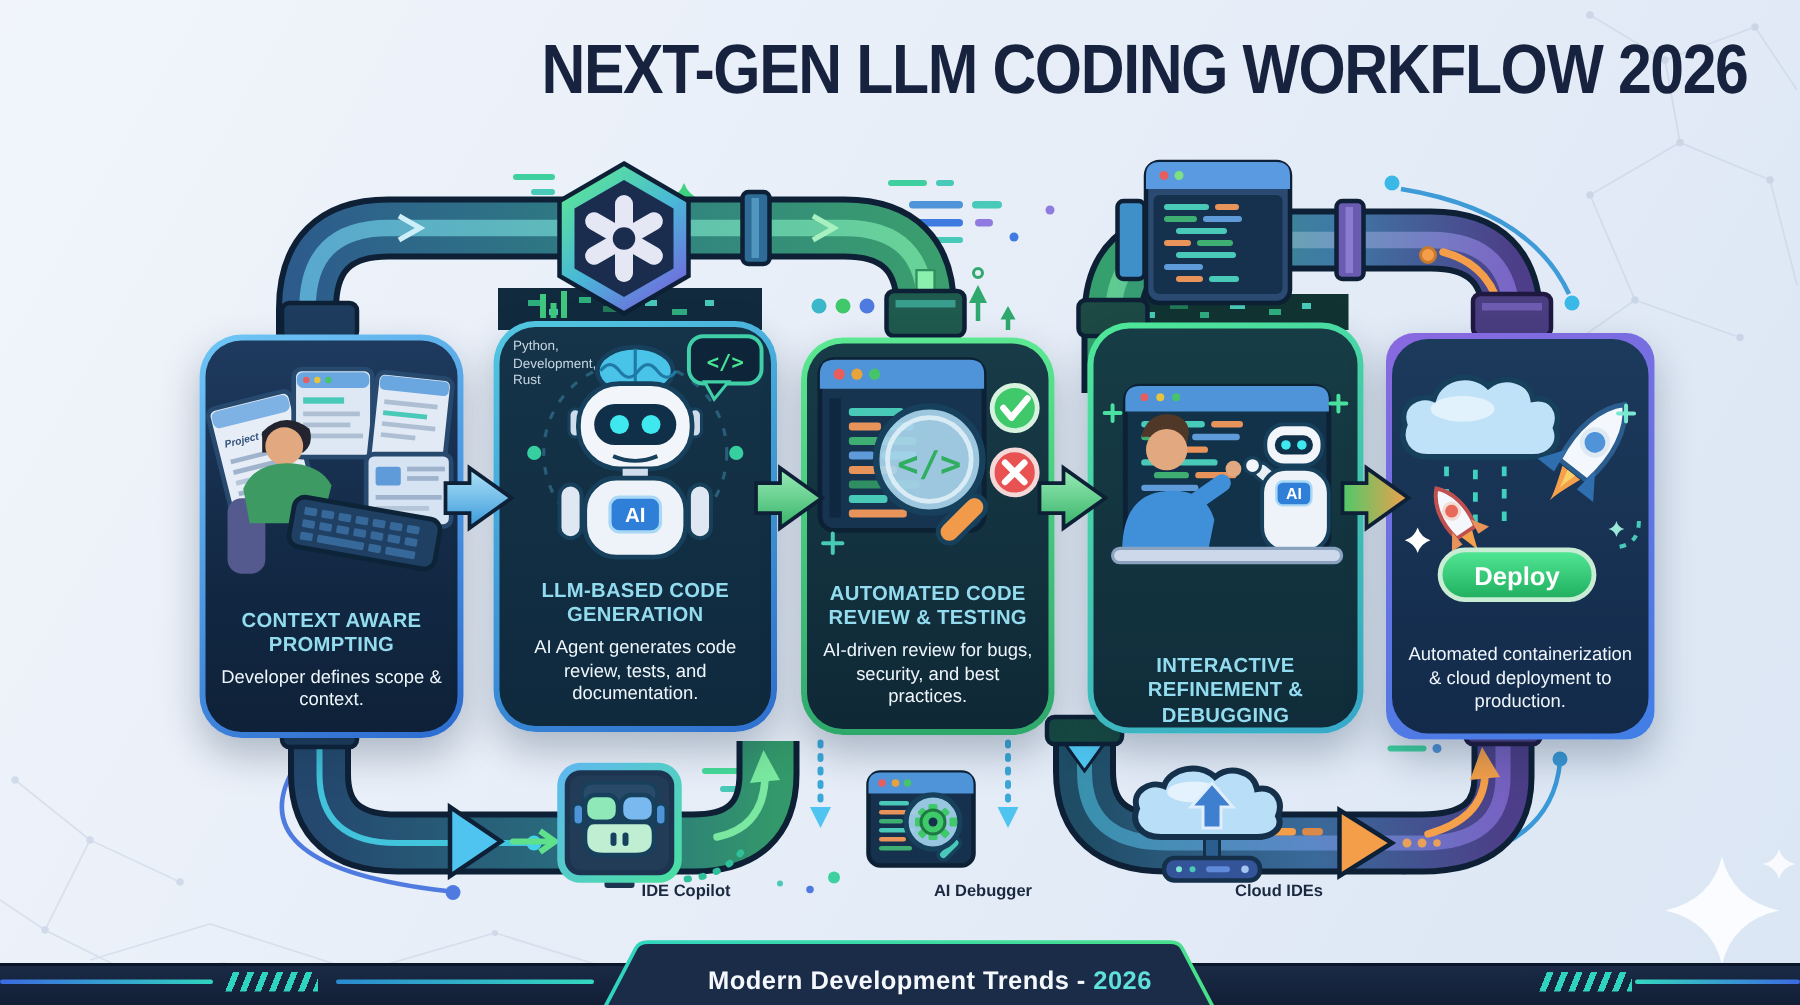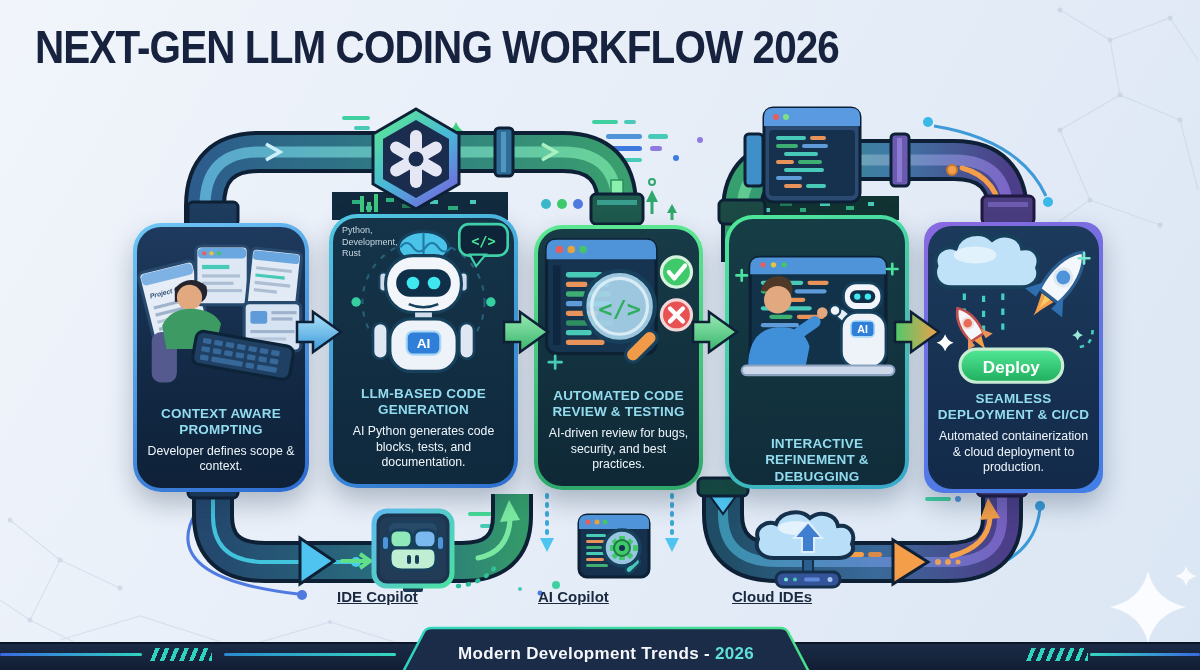--- a/index.html
+++ b/index.html
@@ -1,21 +1,21 @@
 <!DOCTYPE html>
 <html><head>
 <meta charset="utf-8">
 <style>
   html,body{margin:0;padding:0;background:#cfd9e8;}
   .stage{position:relative;width:1200px;height:670px;overflow:hidden;
     background:linear-gradient(120deg,#f1f5fb 0%,#e7eef8 45%,#dbe6f4 100%);
     font-family:"Liberation Sans",sans-serif;}
   .layer{position:absolute;left:0;top:0;z-index:1;}
   .overlay{position:absolute;left:0;top:0;z-index:5;pointer-events:none;}
-  .title-wrap{position:absolute;top:22px;left:0;right:0;text-align:left;z-index:6;}
+  .title-wrap{position:absolute;top:22px;left:0;right:0;text-align:right;z-index:6;}
   .title-text{display:inline-block;font-weight:800;font-size:44px;color:#17233e;
     letter-spacing:-1px;transform:scale(.92,1.06);transform-origin:center;}
   .card{position:absolute;border-radius:28px;padding:4px;z-index:2;
     box-shadow:0 12px 26px rgba(18,38,66,.28);}
   .card-inner{height:100%;border-radius:24px;display:flex;flex-direction:column;
     overflow:hidden;position:relative;}
   .b1{background:linear-gradient(155deg,#6ec6f5,#2d6bd0);}
   .b2{background:linear-gradient(155deg,#52c8e0,#2f6fd0);}
   .b3{background:linear-gradient(180deg,#5ce892,#2fa86b);}
   .b4{background:linear-gradient(155deg,#4ee896,#38a8cc);}
@@ -27,32 +27,32 @@
   .i5{background:linear-gradient(180deg,#1c3a5c 0%,#132a4a 100%);}
   .illo{flex:1 1 auto;min-height:0;position:relative;}
   .illo svg{position:absolute;inset:0;width:100%;height:100%;}
   .card-title{flex:none;font-weight:800;font-size:13.5px;line-height:1.22;color:#93dcef;
     text-align:center;padding:2px 7px 0;letter-spacing:.2px;}
   .card-body{flex:none;font-size:12.3px;line-height:1.28;color:#eef5fb;text-align:center;
     padding:5px 10px 13px;}
   .corner-note{position:absolute;top:7px;left:9px;width:64px;font-size:9px;line-height:1.3;
     color:#c8d6e2;z-index:2;}
   .tool-icon{position:absolute;z-index:3;}
-  .tool-label{position:absolute;width:150px;text-align:left;font-weight:700;
-    font-size:15px;color:#1a2940;z-index:3;top:588px;text-decoration:underline;}
+  .tool-label{position:absolute;width:150px;text-align:right;font-weight:700;
+    font-size:11px;color:#1a2940;z-index:3;top:588px;}
   .banner-bar{position:absolute;left:0;right:0;bottom:0;height:26px;z-index:4;
     background:linear-gradient(180deg,#1b2b46,#111e34);border-top:2px solid #0b1729;}
   .bl{position:absolute;height:3px;border-radius:2px;z-index:5;}
   .bl-l1{left:0;width:142px;top:653px;background:linear-gradient(90deg,#3b6ae0,#2fd4c0);}
   .bl-l2{left:224px;width:172px;top:653px;background:linear-gradient(90deg,#2a8ad0,#34d8c0);}
   .bl-r1{left:1090px;width:110px;top:653px;background:linear-gradient(90deg,#34d8c0,#3b6ae0);}
   .slashes{position:absolute;top:648px;width:62px;height:13px;z-index:5;
     background:repeating-linear-gradient(112deg,transparent 0 5px,#2fd4c0 5px 9px);}
   .sl-l{left:150px;} .sl-r{left:1026px;}
-  .banner-text{position:absolute;left:403px;width:406px;top:644px;text-align:center;z-index:6;
+  .banner-text{position:absolute;left:417px;width:406px;top:644px;text-align:center;z-index:6;
     font-weight:800;font-size:17px;letter-spacing:.3px;color:#f4f7fb;}
   .banner-text .yr{color:#5fe0d8;}
 </style>
 </head>
 <body>
 
 <div class="stage">
 
 <svg class="layer" width="1200" height="670" viewBox="0 0 1200 670">
 <defs>
@@ -440,21 +440,21 @@
           <text x="86" y="120" text-anchor="middle" font-size="13" font-weight="800" fill="#ffffff">AI</text>
         </g>
         <g>
           <rect x="120" y="2" width="46" height="30" rx="9" fill="#0e2438" stroke="#3fd0a8" stroke-width="2.5"></rect>
           <path d="M130 31 l6 11 l9 -11 z" fill="#0e2438" stroke="#3fd0a8" stroke-width="2"></path>
           <text x="143" y="23" text-anchor="middle" font-family="DejaVu Sans Mono, monospace" font-size="13" font-weight="700" fill="#46e896">&lt;/&gt;</text>
         </g>
       </svg>
     </div>
     <div class="card-title">LLM-BASED CODE GENERATION</div>
-    <div class="card-body">AI Python generates code blocks, tests, and documentation.</div>
+    <div class="card-body">AI Agent generates code review, tests, and documentation.</div>
   </div>
 </div>
 
 <div class="card b3" style="left:534px;top:225px;width:161px;height:257px;">
   <div class="card-inner i3">
     <div class="illo">
       <svg viewBox="0 0 150 142" preserveAspectRatio="xMidYMid meet">
         <g>
           <rect x="8" y="8" width="102" height="106" rx="9" fill="#163450" stroke="#0c2134" stroke-width="3"></rect>
           <path d="M8 17 q0 -9 9 -9 h84 q9 0 9 9 v9 h-102 z" fill="#4f94d8"></path>
@@ -590,21 +590,20 @@
         <g>
           <rect x="30" y="114" width="96" height="31" rx="15.5" fill="url(#depl)" stroke="#c8ecd4" stroke-width="3"></rect>
           <text x="78" y="136" text-anchor="middle" font-size="16" font-weight="800" fill="#ffffff">Deploy</text>
         </g>
         <path d="M16 100 Q18 106 24 108 Q18 110 16 116 Q14 110 8 108 Q14 106 16 100 Z" fill="#ffffff"></path>
         <path d="M146 24 V34 M141 29 H151" stroke="#7ae8d0" stroke-width="2.5" stroke-linecap="round"></path>
         <path d="M142 112 q12 -2 12 -16" stroke="#49c9b8" stroke-width="2.5" stroke-dasharray="4 5" fill="none"></path>
         <path d="M140 96 Q141 100 145 101 Q141 102 140 106 Q139 102 135 101 Q139 100 140 96 Z" fill="#9ae8d8"></path>
       </svg>
     </div>
-    <div class="card-title">SEAMLESS DEPLOYMENT &amp; CI/CD</div>
     <div class="card-body">Automated containerization &amp; cloud deployment to production.</div>
   </div>
 </div>
 
 <svg class="tool-icon" style="left:370px;top:508px;" width="86" height="86" viewBox="0 0 86 86">
   <defs>
     <linearGradient id="copg" x1="0" y1="0" x2="1" y2="1">
       <stop offset="0" stop-color="#5fb8f0"></stop>
           <stop offset="1" stop-color="#49e0a0"></stop>
     </linearGradient>
@@ -660,21 +659,21 @@
   <circle cx="36" cy="73.5" r="2" fill="#7ae8d0"></circle>
       <circle cx="45" cy="73.5" r="2" fill="#49c9b8"></circle>
   <rect x="54" y="71.5" width="16" height="4" rx="2" fill="#5f8ad9"></rect>
       <circle cx="80" cy="73.5" r="2.5" fill="#a8c4f0"></circle>
   <path d="M24 52 C 10 52 4 42 8 33 C 4 22 16 14 26 18 C 30 6 50 2 60 12 C 70 4 86 8 88 20 C 100 18 106 28 102 38 C 106 46 98 52 88 52 Z" fill="#b8def8" stroke="#14304a" stroke-width="4"></path>
   <ellipse cx="46" cy="22" rx="18" ry="7" fill="#ffffff" opacity=".6"></ellipse>
   <polygon points="58,16 72,32 64,32 64,46 52,46 52,32 44,32" fill="#3f7fd0" stroke="#dfeefc" stroke-width="2"></polygon>
 </svg>
 
 <div class="tool-label" style="left:337px;">IDE Copilot</div>
-<div class="tool-label" style="left:538px;">AI Copilot</div>
+<div class="tool-label" style="left:538px;">AI Debugger</div>
 <div class="tool-label" style="left:732px;">Cloud IDEs</div>
 
 <div class="banner-bar"></div>
 <div class="bl bl-l1"></div>
 <div class="bl bl-l2"></div>
 <div class="bl bl-r1"></div>
 <div class="slashes sl-l"></div>
 <div class="slashes sl-r"></div>
 
 <svg class="overlay" width="1200" height="670" viewBox="0 0 1200 670">

